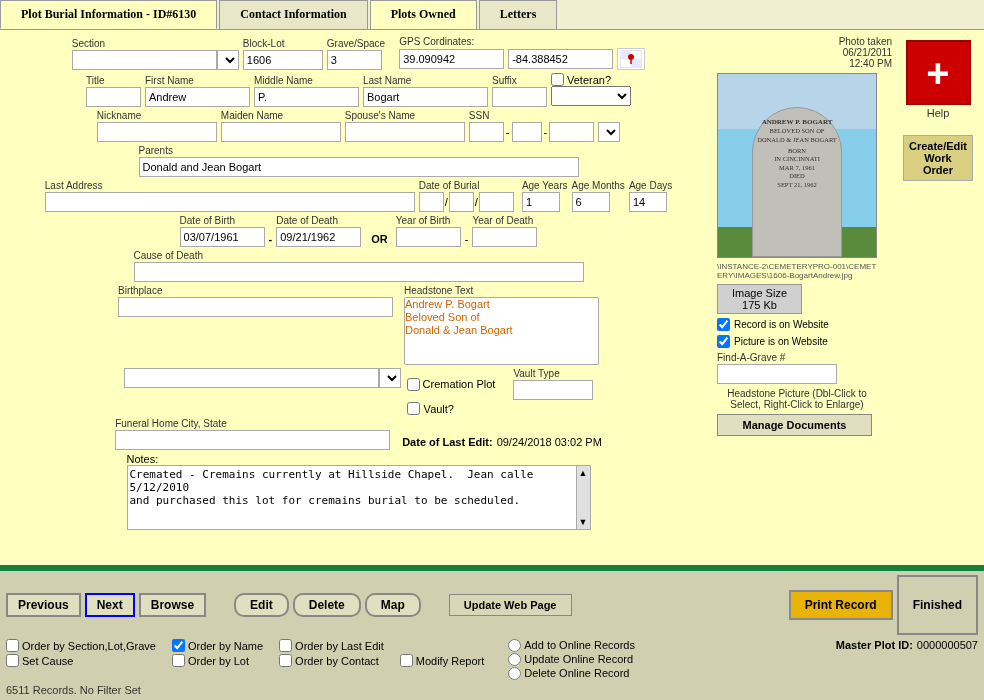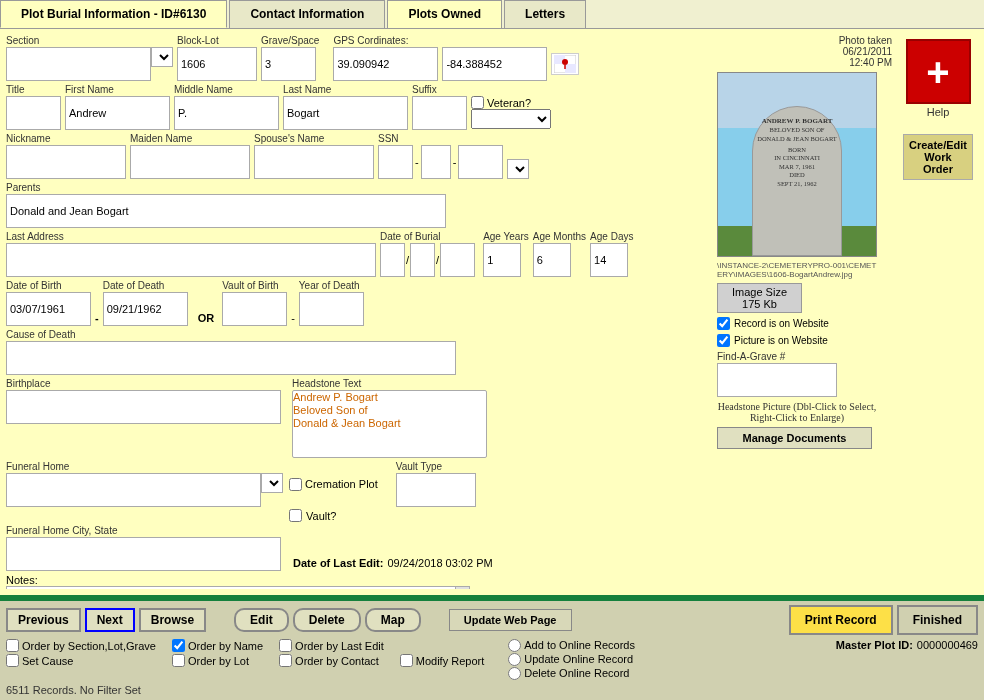--- a/index.html
+++ b/index.html
@@ -1,31 +1,31 @@
 <!DOCTYPE html>
 <html><head>
   <meta charset="utf-8">
   <style>
     * { box-sizing: border-box; margin: 0; padding: 0; }
     body { font-family: Arial, sans-serif; font-size: 11px; background: #f0f0d0; width: 984px; height: 700px; overflow: hidden; }
 
     .main-container { display: flex; flex-direction: column; height: 700px; }
 
     
-    .tab-bar { display: flex; background: #f0f0d0; border-bottom: 1px solid #999; }
+    .tab-bar { display: flex; background: #f0f0d0; border-bottom: 1px solid #999; font-family: Liberation Serif, serif; }
     .tab { padding: 6px 20px; border: 1px solid #999; border-bottom: none; background: #e8e8c8; cursor: pointer; font-size: 12px; font-weight: bold; margin-right: 2px; }
     .tab.active { background: #ffffc0; border-bottom: 1px solid #ffffc0; }
 
     
     .content-area { display: flex; flex: 1; background: #ffffc0; padding: 6px; gap: 6px; overflow: hidden; }
 
     .field-row { display: flex; gap: 4px; align-items: flex-end; }
     .field-group { display: flex; flex-direction: column; }
     .field-group label { font-size: 10px; color: #333; margin-bottom: 1px; }
-    .field-group input[type="text"] { border: 1px solid #aaa; background: #fff; height: 34px; padding: 1px 3px; font-size: 11px; }
+    .field-group input[type="text"] { border: 1px solid #aaa; background: #fff; height: 20px; padding: 1px 3px; font-size: 11px; }
     .field-group select { border: 1px solid #aaa; background: #fff; height: 20px; font-size: 11px; }
 
     input[type="text"] { border: 1px solid #999; background: #fff; height: 20px; padding: 1px 3px; font-size: 11px; }
 
     .section-input { width: 170px; }
     .block-lot-input { width: 80px; }
     .grave-input { width: 55px; }
 
     
     .image-size-btn { background: #d0d0d0; border: 1px solid #999; padding: 2px 6px; cursor: pointer; text-align: center; font-size: 11px; }
@@ -35,42 +35,42 @@
     .check-row input[type="checkbox"] { margin: 0; }
 
     
     .bottom-toolbar { background: #d0d0b0; border-top: 6px solid #15803d; padding: 4px 6px; display: flex; flex-direction: column; gap: 4px; }
     .toolbar-btn { padding: 3px 10px; border: 2px solid #888; background: #e0e0c0; cursor: pointer; font-size: 12px; font-weight: bold; }
     .toolbar-btn.next-btn { border: 2px solid #0000ff; }
     .toolbar-btn.action { padding: 3px 14px; border-radius: 10px; }
 
     .manage-docs-btn { padding: 4px 10px; border: 1px solid #888; background: #e0e0c0; cursor: pointer; font-size: 11px; font-weight: bold; width: 160px; }
 
-    .print-btn { padding: 6px 14px; border: 2px solid #888; background: #fde047; cursor: pointer; font-size: 12px; font-weight: bold; }
-    .finished-btn { padding: 6px 14px; border: 2px solid #888; background: #d0d0b0; cursor: pointer; font-size: 12px; font-weight: bold; }
+    .print-btn { padding: 6px 14px; border: 2px solid #888; background: #eab308; cursor: pointer; font-size: 12px; font-weight: bold; }
+    .finished-btn { padding: 21px 14px; border: 2px solid #888; background: #d0d0b0; cursor: pointer; font-size: 12px; font-weight: bold; }
 
     .radio-group { display: flex; flex-direction: column; gap: 1px; }
     .radio-row { display: flex; align-items: flex-start; gap: 3px; }
 
     
     .two-col { display: flex; gap: 6px; }
 
     .plots-owned-tab { background: #ffffc0; }
 
     .veteran-check { display: flex; align-items: center; gap: 3px; font-size: 11px; }
     .checkbox-col { display: flex; flex-direction: column; gap: 2px; }
     .checkbox-row { display: flex; align-items: center; gap: 3px; font-size: 11px; }
 
     
     .records-count { font-size: 11px; color: #333; }
 
     
     .cremation-row { display: flex; gap: 10px; align-items: center; }
     .vault-row { display: flex; gap: 4px; align-items: center; }
-    .form-col { flex: 1; display: flex; flex-direction: column; gap: 3px; overflow: hidden; }
+    .form-col { flex: 1; display: flex; flex-direction: column; gap: 3px; overflow: hidden; align-items: center; }
     .far-right-col { width: 80px; display: flex; flex-direction: column; align-items: center; gap: 8px; padding-top: 4px; }
 
     select { height: 20px; }
 
     
     .headstone-img { width: 160px; height: 185px; background: linear-gradient(180deg, #87CEEB 0%, #87CEEB 30%, #888 30%, #888 35%, #808080 35%, #ddd 100%); position: relative; overflow: hidden; }
     .headstone-shape { position: absolute; bottom: 0; left: 50%; transform: translateX(-50%); width: 90px; height: 150px; background: #c0c0b8; border-radius: 45px 45px 0 0; border: 1px solid #999; display: flex; flex-direction: column; align-items: center; padding-top: 10px; }
     .hs-text { font-size: 6.5px; color: #333; text-align: center; line-height: 1.3; font-family: serif; }
     .grass { position: absolute; bottom: 0; left: 0; right: 0; height: 30px; background: #5a8a3c; }
     .sky-bg { position: absolute; top: 0; left: 0; right: 0; height: 55px; background: #b8d4e8; }
@@ -235,21 +235,21 @@
         </div>
         <div style="display:flex;align-items:flex-end;padding-bottom:2px;font-weight:bold;"> - </div>
         <div class="field-group">
           <label>Date of Death</label>
           <input type="text" style="width: 85px;" value="09/21/1962">
         </div>
         <div style="display:flex;align-items:flex-end;padding-bottom:2px;padding-left:6px;font-weight:bold;">
           <span>OR</span>
         </div>
         <div class="field-group" style="margin-left:4px;">
-          <label>Vault of Birth</label>
+          <label>Year of Birth</label>
           <input type="text" style="width: 65px;">
         </div>
         <div style="display:flex;align-items:flex-end;padding-bottom:2px;"> - </div>
         <div class="field-group">
           <label>Year of Death</label>
           <input type="text" style="width: 65px;">
         </div>
       </div>
 
       <div class="field-row">
@@ -269,21 +269,20 @@
           <select multiple="" style="width:195px;height:68px;font-size:11px;background:#fff;border:1px solid #aaa;">
             <option style="color:#cc6600;">Andrew P. Bogart</option>
             <option style="color:#cc6600;">Beloved Son of</option>
             <option style="color:#cc6600;">Donald &amp; Jean Bogart</option>
           </select>
         </div>
       </div>
 
       <div class="two-col">
         <div class="field-group">
-          <label>Funeral Home</label>
           <div style="display:flex;gap:0;">
             <input type="text" style="width: 255px;">
             <select style="width:22px;height:20px;padding:0;"></select>
           </div>
         </div>
         <div style="display:flex;flex-direction:column;gap:2px;">
           <div class="cremation-row">
             <div style="display:flex;align-items:center;gap:3px;">
               <input type="checkbox" style="">
               <span>Cremation Plot</span>
@@ -366,21 +365,21 @@
       <div class="check-row">
         <input type="checkbox" checked="" style="">
         <span style="font-size:10px;">Picture is on Website</span>
       </div>
 
       <div class="field-group">
         <label style="font-size:10px;">Find-A-Grave #</label>
         <input type="text" style="width: 120px;">
       </div>
 
-      <div style="font-size:10px;color:#333;width:160px;text-align:center;font-family:Liberation Serif, serif;">
+      <div style="font-size:10px;color:#333;width:160px;text-align:center;">
         <span>Headstone Picture (Dbl-Click to Select, Right-Click to Enlarge)</span>
       </div>
 
       <button class="manage-docs-btn" style="width:155px;padding:4px;border:1px solid #888;background:#e0e0c0;cursor:pointer;font-size:11px;font-weight:bold;text-align:center;">
         <span>Manage Documents</span>
       </button>
     </div>
 
     <div class="far-right-col">
       <div style="display:flex;flex-direction:column;align-items:center;">
@@ -488,21 +487,21 @@
         </div>
         <div class="radio-row">
           <input type="radio" name="online-action" style="">
           <span>Delete Online Record</span>
         </div>
       </div>
 
       <div style="margin-left:auto;display:flex;flex-direction:column;align-items:flex-end;gap:2px;">
         <div style="display:flex;gap:4px;">
           <span style="font-weight:bold;font-size:11px;">Master Plot ID:</span>
-          <span style="font-size:11px;">0000000469</span>
+          <span style="font-size:11px;">0000000507</span>
         </div>
       </div>
     </div>
 
     <div>
       <span class="records-count">6511 Records. No Filter Set</span>
     </div>
   </div>
 
 </div>

